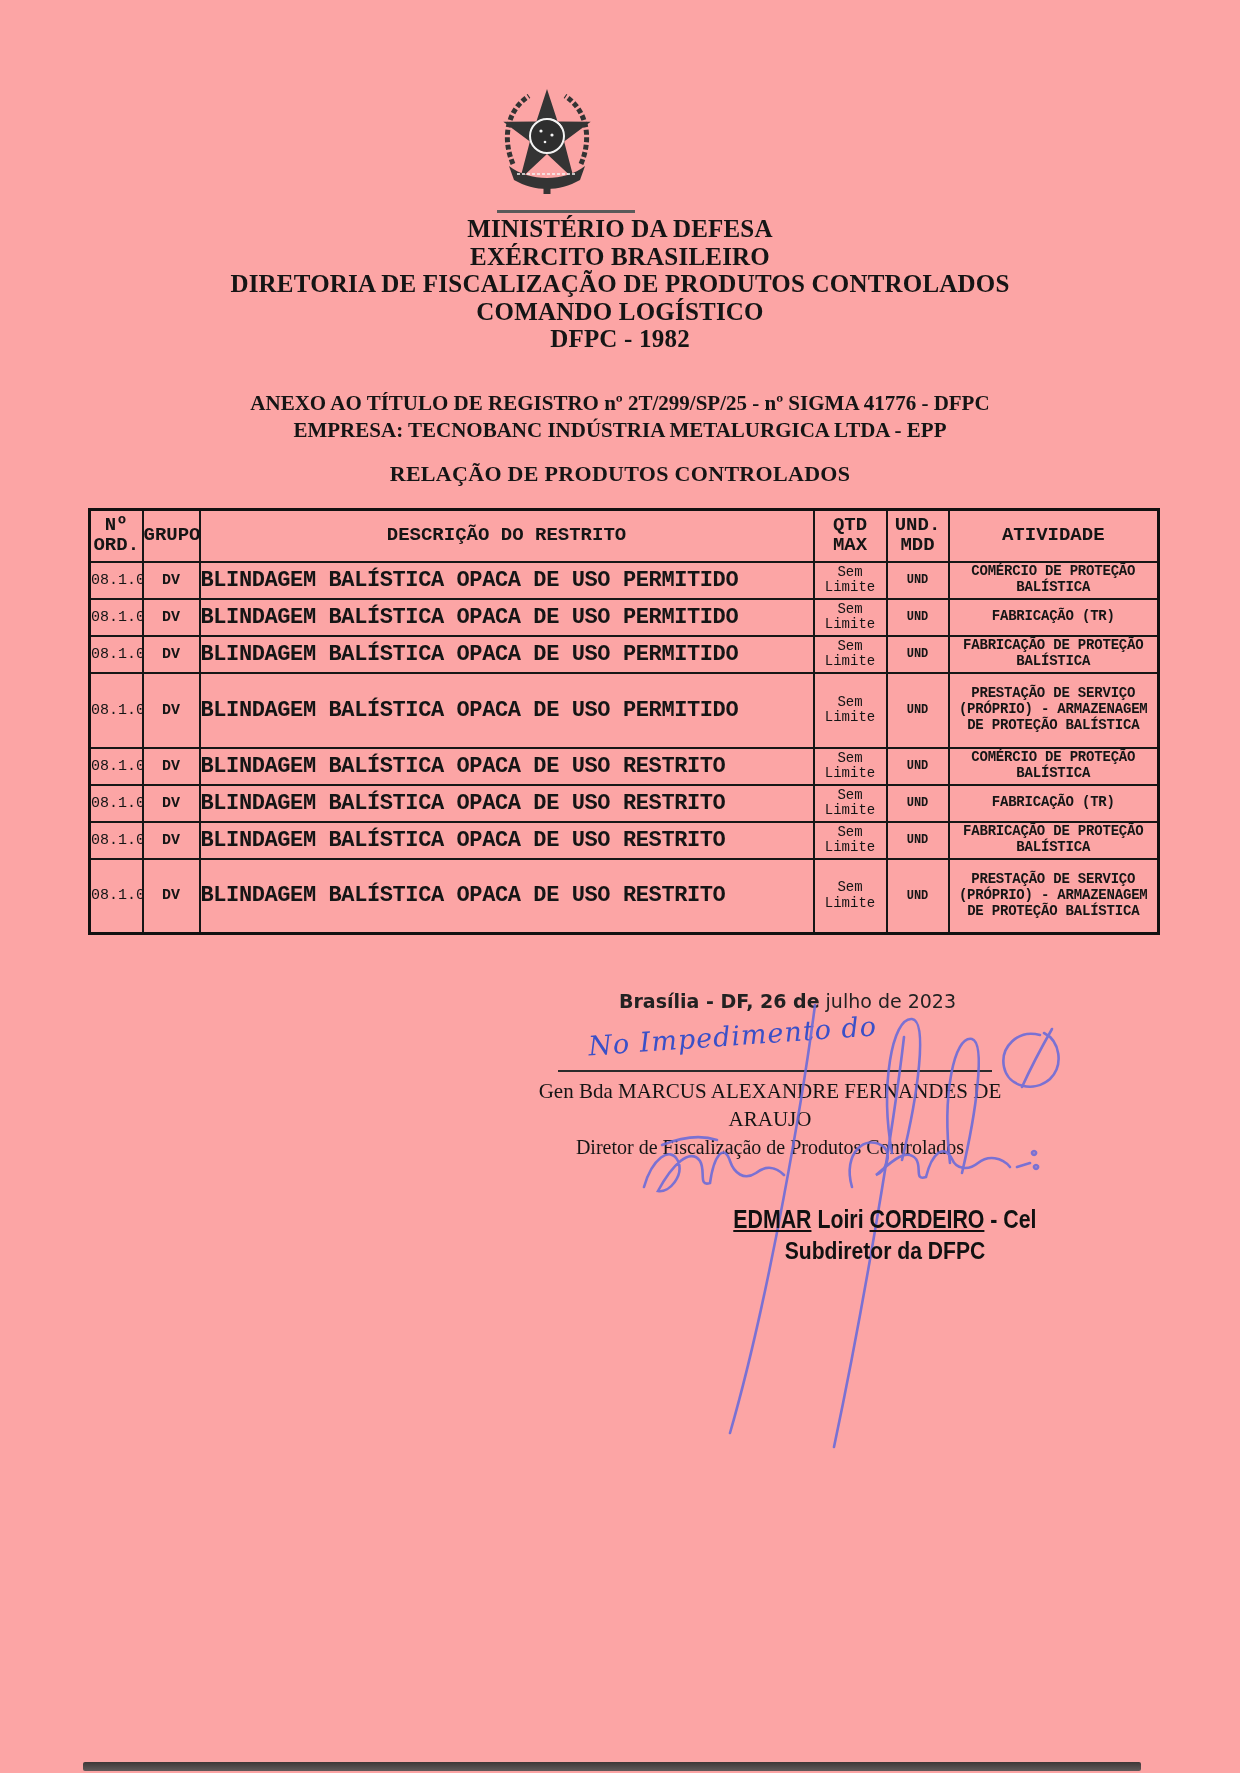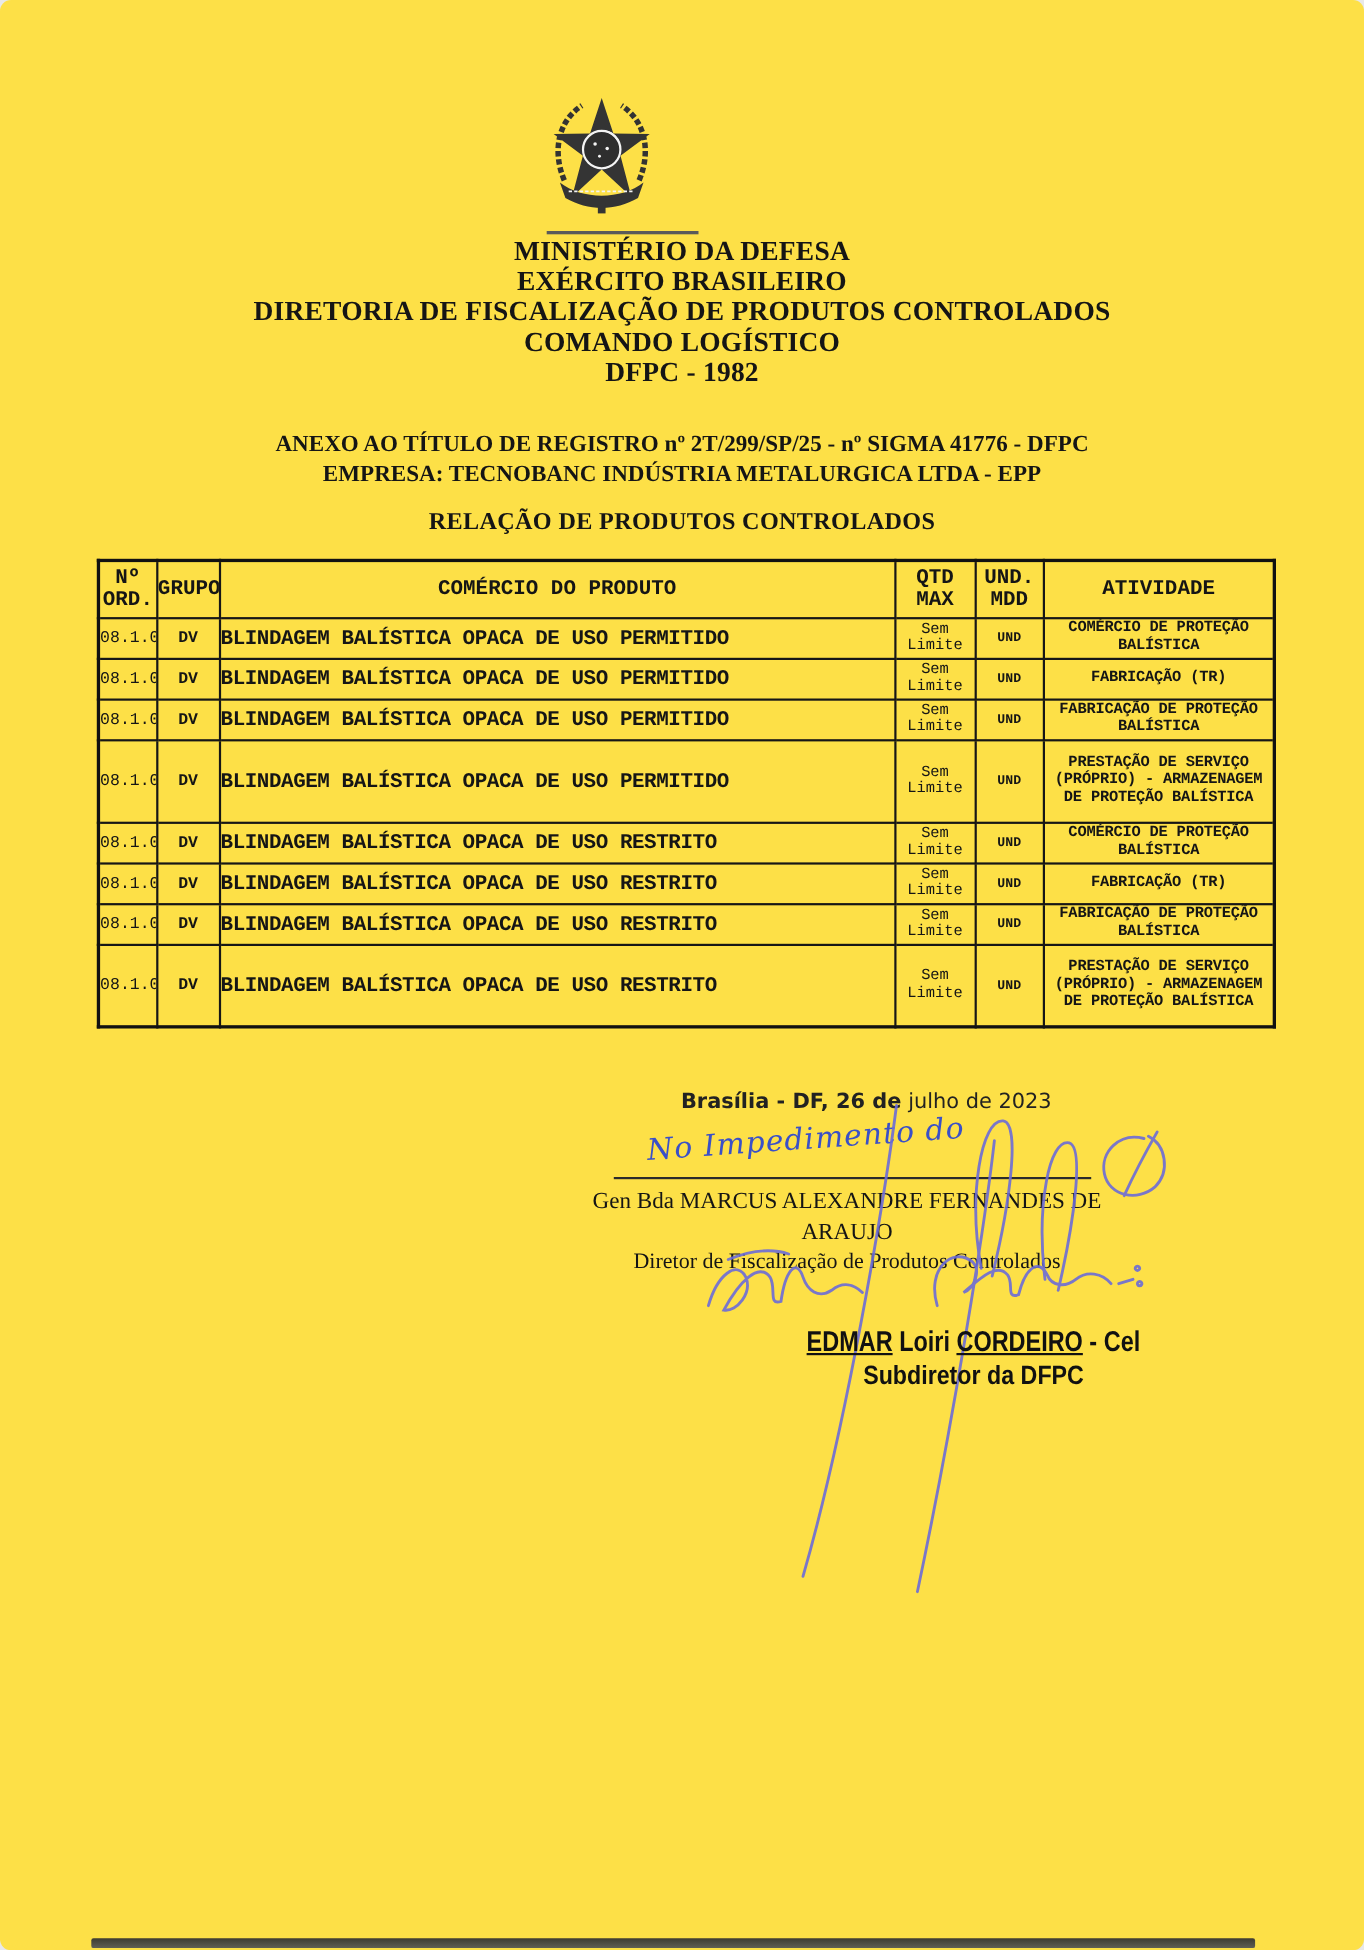--- a/index.html
+++ b/index.html
@@ -1,19 +1,19 @@
 <!DOCTYPE html>
 <html><head>
 <meta charset="utf-8">
 <style>
   html,body{margin:0;padding:0;background:#e8e8e8;}
   .page{
     position:relative;width:1240px;height:1773px;margin:0 auto;
-    background:#fde047;overflow:hidden;
-    font-family:"Liberation Serif","DejaVu Serif",serif;color:#151515;border-radius:10px;
+    background:#fca5a5;overflow:hidden;
+    font-family:"Liberation Serif","DejaVu Serif",serif;color:#151515;
   }
   .abs{position:absolute;}
   .center{text-align:center;}
   .pre{white-space:pre-line;}
 
   
   .seal-wrap{left:492px;top:86px;width:110px;height:110px;}
   .seal-line{left:497px;top:210px;width:138px;height:3px;background:#5a5a5a;}
   .org-header{left:0;top:215px;width:1240px;font-weight:bold;font-size:25px;line-height:27.5px;letter-spacing:.2px;}
   .annex{left:0;top:390px;width:1240px;font-weight:bold;font-size:21px;line-height:27px;}
@@ -23,21 +23,21 @@
   .tbl-wrap{left:88px;top:508px;font-family:Liberation Mono, monospace;}
   table.products{border-collapse:collapse;table-layout:fixed;width:1069px;}
   table.products th,table.products td{border:2px solid #161616;overflow:hidden;padding:0;vertical-align:middle;}
   table.products{border:3px solid #111;}
   th{font-size:19px;font-weight:bold;line-height:1.05;text-align:center;}
   tr.hd{height:52px;}
   tr.rn{height:37px;}
   tr.rt{height:75px;}
   td.ord{font-size:15px;text-align:center;}
   td.grp{font-size:15px;font-weight:bold;text-align:center;}
-  td.desc{font-size:19px;font-weight:bold;text-align:left;padding:0 2px;letter-spacing:-0.4px;}
+  td.desc{font-size:22px;font-weight:bold;text-align:left;padding:0 2px;letter-spacing:-0.4px;}
   td.qtd{font-size:14px;text-align:center;line-height:1.1;}
   td.und{font-size:12px;font-weight:bold;text-align:center;}
   td.atv{font-size:14px;font-weight:bold;text-align:center;line-height:1.12;padding:1px 2px;letter-spacing:-0.2px;}
 
   
   .dateline{left:619px;top:978px;font-family:"DejaVu Sans","Liberation Sans",sans-serif;font-size:19px;color:#222;margin-top:12px;}
   .dateline .b{font-weight:bold;}
 
   
   .hand-note{left:588px;top:1020px;width:300px;font-size:27px;font-style:italic;
@@ -101,21 +101,21 @@
           <col style="width:614px">
         <col style="width:73px">
           <col style="width:62px">
           <col style="width:210px">
       </colgroup>
       <tbody>
           <tr class="hd">
         <th class="pre">Nº
 ORD.</th>
         <th>GRUPO</th>
-        <th>COMÉRCIO DO PRODUTO</th>
+        <th>DESCRIÇÃO DO RESTRITO</th>
         <th class="pre">QTD
 MAX</th>
         <th class="pre">UND.
 MDD</th>
         <th>ATIVIDADE</th>
       </tr>
       <tr class="rn">
         <td class="ord">08.1.0010</td>
         <td class="grp">DV</td>
         <td class="desc">BLINDAGEM BALÍSTICA OPACA DE USO PERMITIDO</td>

